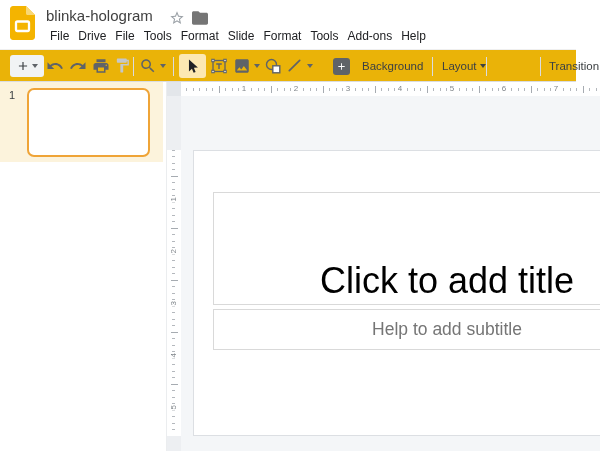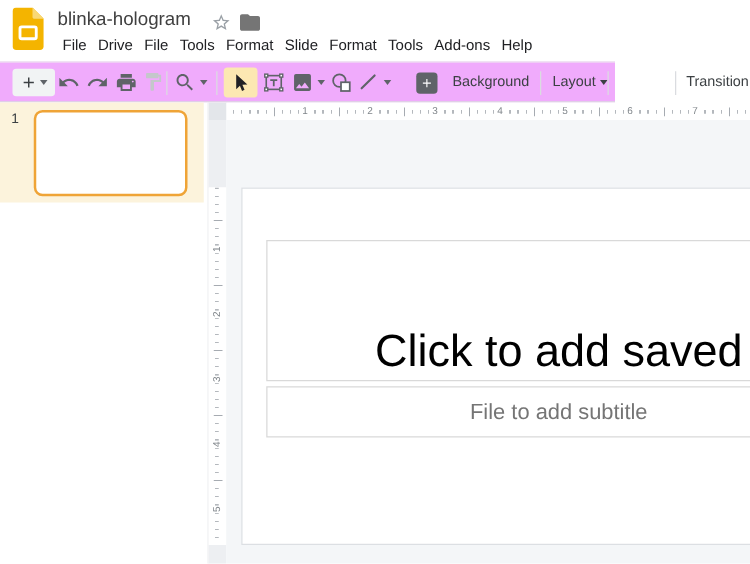--- a/index.html
+++ b/index.html
@@ -11,21 +11,21 @@
   #header { position:absolute; left:0; top:0; width:600px; height:49px; background:#fff; }
   #logo { position:absolute; left:10px; top:6px; width:25px; height:34px; }
   #doc-title { position:absolute; left:46px; top:7px; font-size:15px; color:#404040; }
   #star-btn { position:absolute; left:169px; top:10px; width:16px; height:16px; }
   #folder-btn { position:absolute; left:192px; top:11px; width:16px; height:14px; }
   #menubar { position:absolute; left:50px; top:28px; display:flex; gap:9px; }
   .menu-item { font-size:12px; color:#202124; line-height:16px; cursor:default; }
   #save-status { position:absolute; left:456px; top:29px; font-size:11px; color:#80868b; text-decoration:underline; }
 
   
-  #toolbar { position:absolute; left:0; top:49px; width:492px; height:33px; background:#f0abfc;
+  #toolbar { position:absolute; left:0; top:49px; width:576px; height:33px; background:#eab308;
              border-top:1px solid #efefef; border-bottom:1px solid #dadce0; }
   .tb { position:absolute; display:flex; align-items:center; justify-content:center; }
   .tb svg { display:block; }
   .sep { position:absolute; top:7px; width:1px; height:19px; background:#dadce0; }
   .tb-text { font-size:11.5px; color:#3c4043; height:31px; display:flex; align-items:center; gap:3px; }
   #plus-group { left:10px; top:5px; width:34px; height:22px; background:#f1f3f4; border-radius:3px; gap:2px; }
   #cursor-btn { left:179px; top:4px; width:27px; height:24px; background:#fce8b2; border-radius:3px; }
   #comment-btn { left:333px; top:8px; width:17px; height:17px; background:#5f6368; border-radius:3px; }
   .caret { width:0; height:0; border-left:3.5px solid transparent; border-right:3.5px solid transparent; border-top:4px solid #5f6368; }
 
@@ -242,21 +242,21 @@
       <span class="vnum" style="top:152px;">3</span>
       <span class="vnum" style="top:204px;">4</span>
       <span class="vnum" style="top:256px;">5</span>
     </div>
     <div id="vr-bottom"></div>
   </div>
 
   <div id="canvas">
     <div id="slide">
       <div id="title-ph">
-        <span>Click to add saved</span>
+        <span>Click to add title</span>
       </div>
       <div id="subtitle-ph">
-        <span>File to add subtitle</span>
+        <span>Help to add subtitle</span>
       </div>
     </div>
   </div>
 
 </div>
 
 </body></html>

